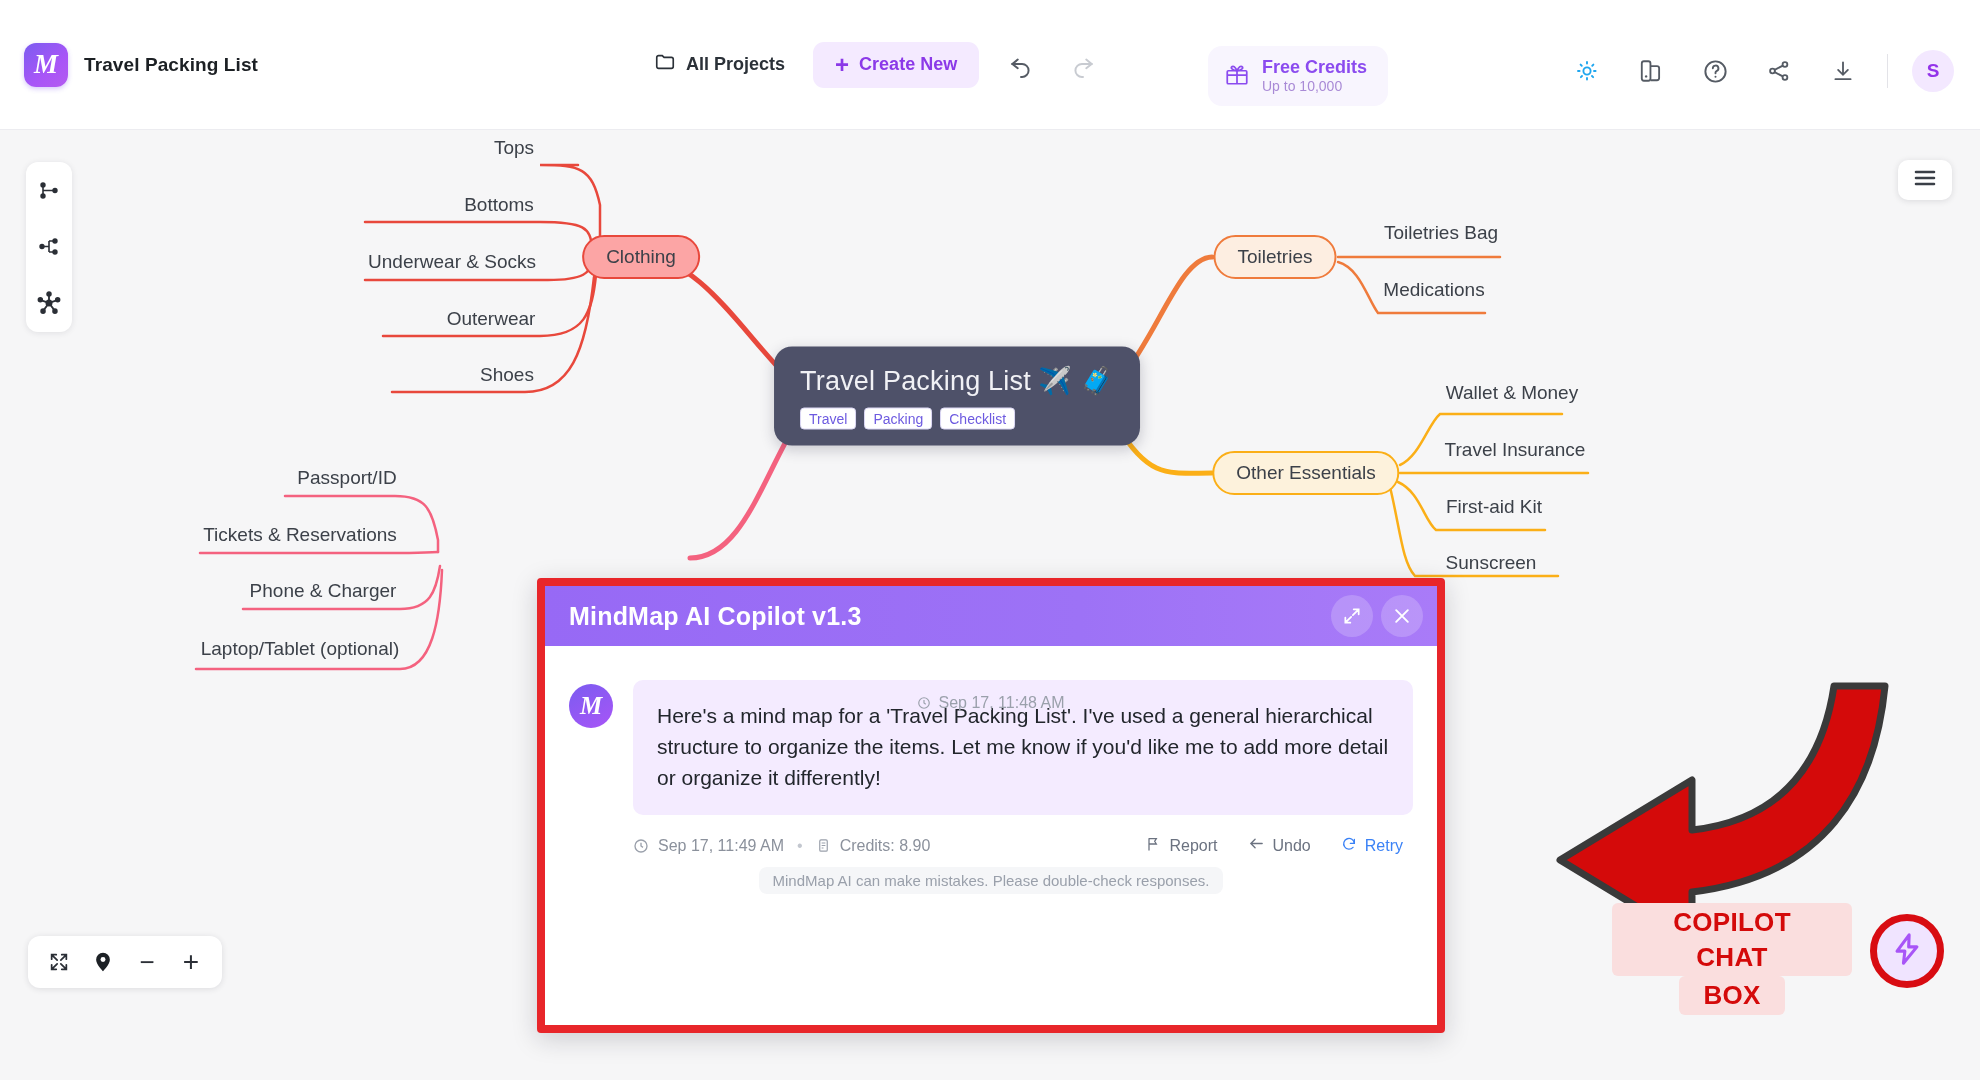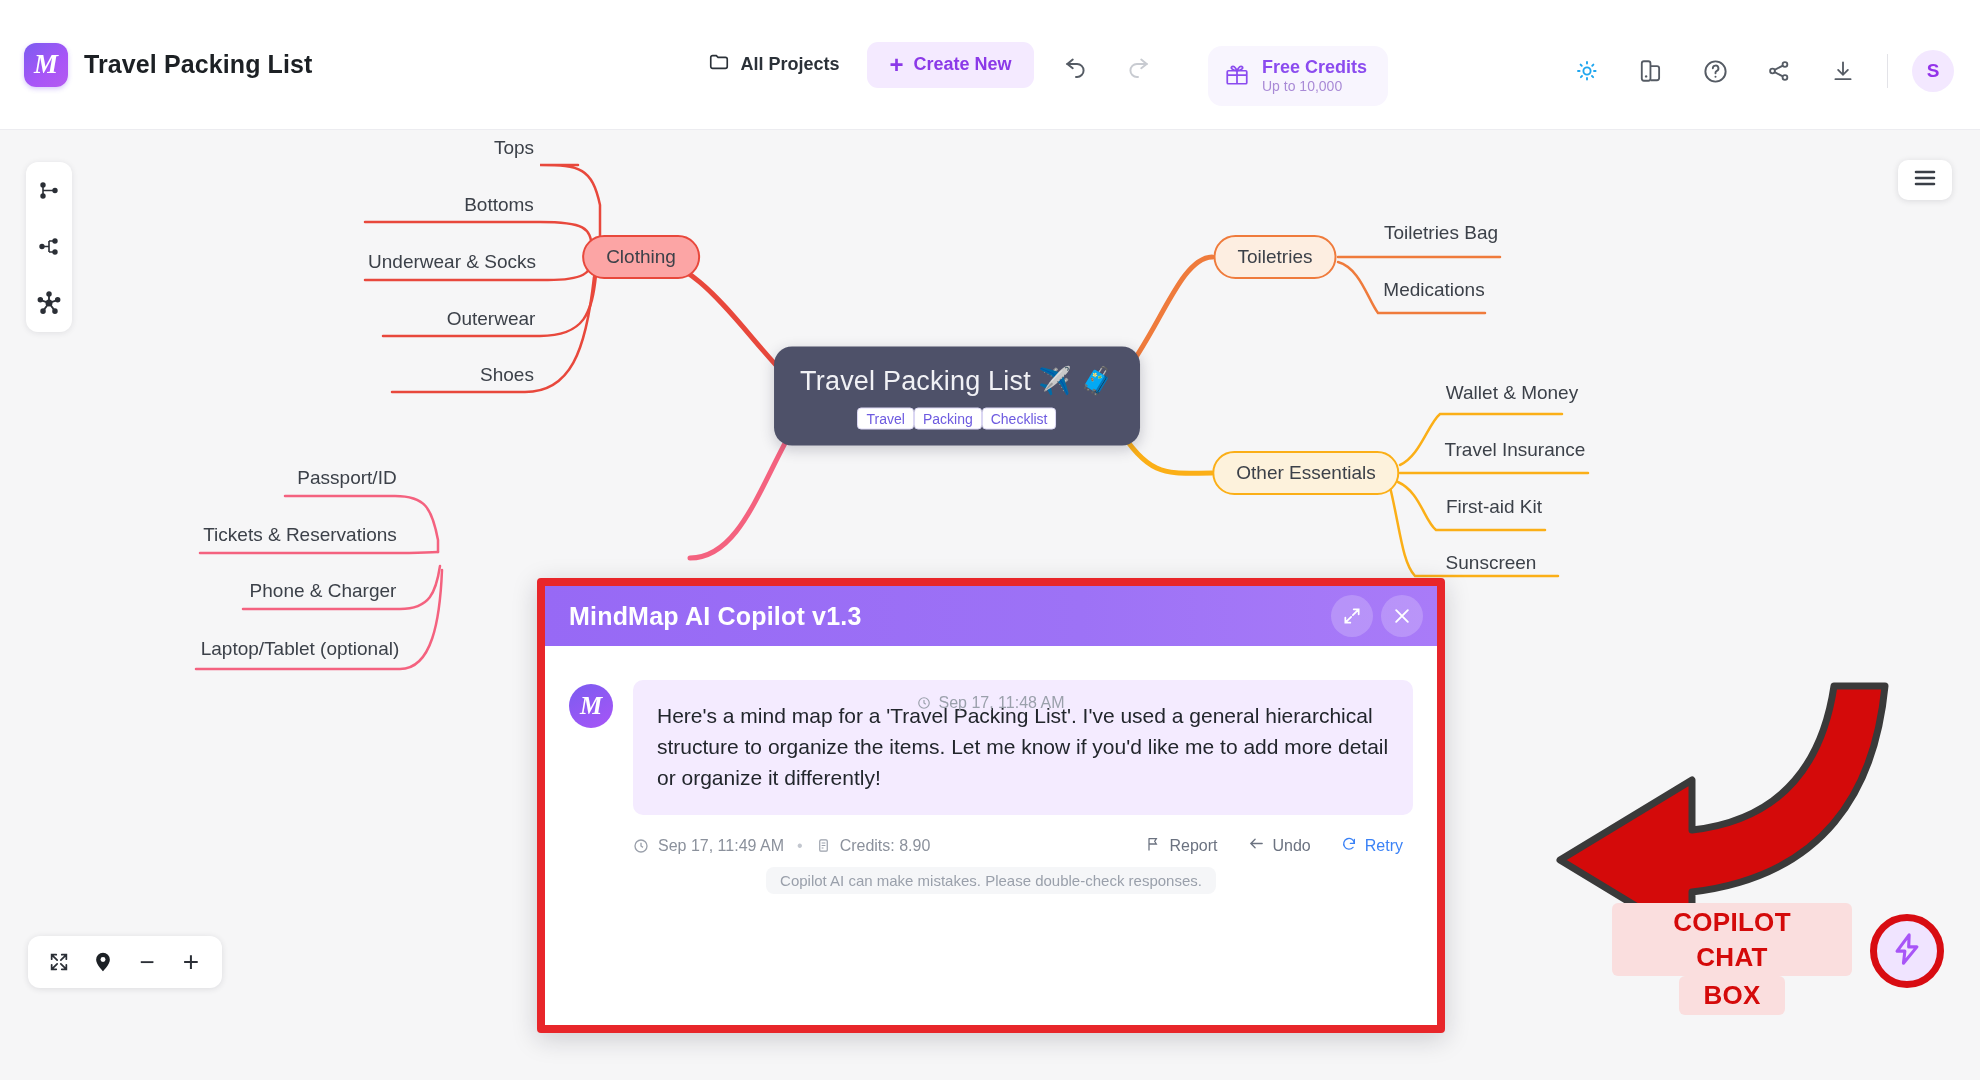--- a/index.html
+++ b/index.html
@@ -21,21 +21,21 @@
   }
   .brand { display: flex; align-items: center; gap: 16px; margin-left: 24px; }
   .brand-logo {
     width: 44px; height: 44px; border-radius: 12px;
     background: linear-gradient(140deg, #7b5cf0 0%, #a855f7 60%, #b45cf0 100%);
     display: flex; align-items: center; justify-content: center;
     color: #fff; font-weight: bold; font-style: italic; font-size: 27px;
     font-family: "Liberation Serif", serif;
     box-shadow: 0 2px 5px rgba(120,80,240,.3);
   }
-  .brand-title { font-size: 25px; color: #1c2024; font-weight: bold; letter-spacing: .1px; text-align: center; }
+  .brand-title { font-size: 19px; color: #1c2024; font-weight: bold; letter-spacing: .1px; text-align: center; }
 
   .nav-center { display: flex; align-items: center; gap: 22px; margin-left: 390px; }
   .all-projects {
     display: flex; align-items: center; gap: 10px;
     font-size: 18px; color: #2b3138; font-weight: bold;
     padding: 8px 6px; border-radius: 8px; cursor: pointer;
   }
   .create-new {
     display: flex; align-items: center; gap: 10px;
     background: #f4eaff; color: #8b39e8; font-weight: bold; font-size: 18px;
@@ -103,21 +103,21 @@
   .node.leaf { font-size: 19px; color: #3c4149; }
 
   .center-node {
     position: absolute; left: 957px; top: 396px; transform: translate(-50%, -50%);
     background: #4e5169; border-radius: 18px;
     padding: 18px 26px 16px 26px;
     box-shadow: 0 4px 14px rgba(40,40,70,.22);
     z-index: 8;
   }
   .center-title { color: #f1f1f5; font-size: 27px; font-weight: normal; letter-spacing: .2px; }
-  .center-tags { display: flex; margin-top: 11px; justify-content: center; }
+  .center-tags { display: flex; gap: 8px; margin-top: 11px; }
   .tag {
     background: #fff; color: #6d5ae0; font-size: 14px;
     padding: 2px 8px; border-radius: 4px; border: 1px solid #dcd8f5;
   }
 
   
   .copilot-wrap {
     position: absolute; left: 537px; top: 578px;
     width: 908px; height: 455px;
     border: 8px solid #e8262a; border-radius: 4px;
@@ -506,19 +506,19 @@
                   <path d="M20 11a8 8 0 1 0-2 6"></path>
                   <path d="M20 5v6h-6"></path>
                 </svg>
             </span>
             <span>Retry</span>
           </div>
         </div>
       </div>
 
       <div class="disclaimer">
-        <span>Copilot AI can make mistakes. Please double-check responses.</span>
+        <span>MindMap AI can make mistakes. Please double-check responses.</span>
       </div>
     </div>
 
   </div>
 
 </div>
 
 </body></html>

